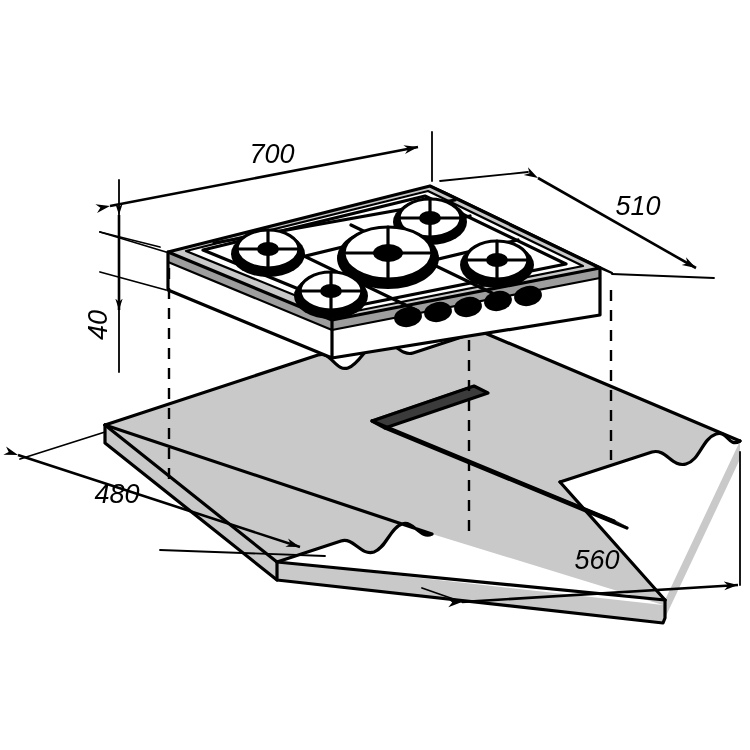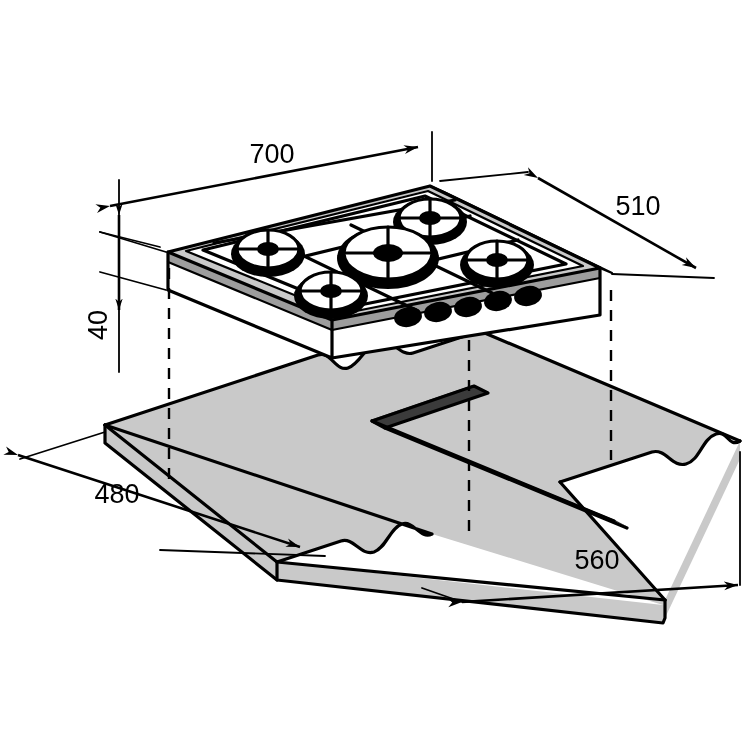--- a/index.html
+++ b/index.html
@@ -11,20 +11,21 @@
     width: 750px;
     height: 750px;
     font-family: "Liberation Sans", sans-serif;
     overflow: hidden;
   }
   #drawing-root {
     position: relative;
     width: 750px;
     height: 748px;
     background: #fde047;
+    font-style: italic;
   }
   svg#technical-drawing {
     display: block;
     width: 750px;
     height: 750px;
   }
   .dim-text {
     font-family: "Liberation Sans", sans-serif;
     font-size: 27px;
     fill: #000000;

